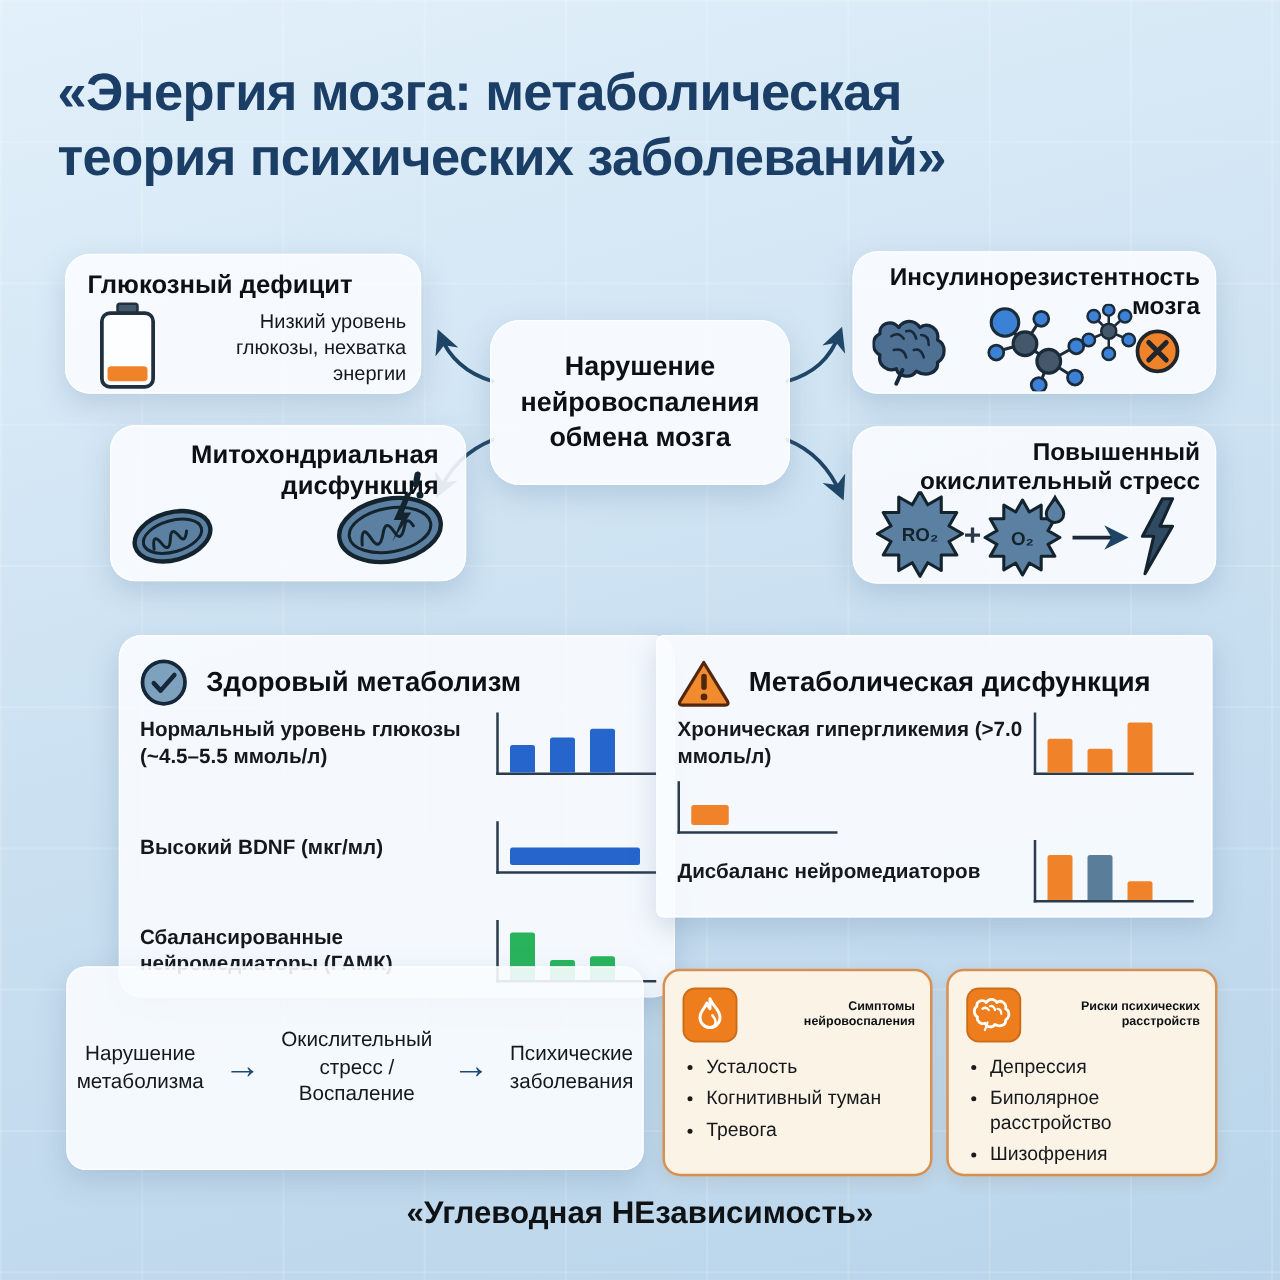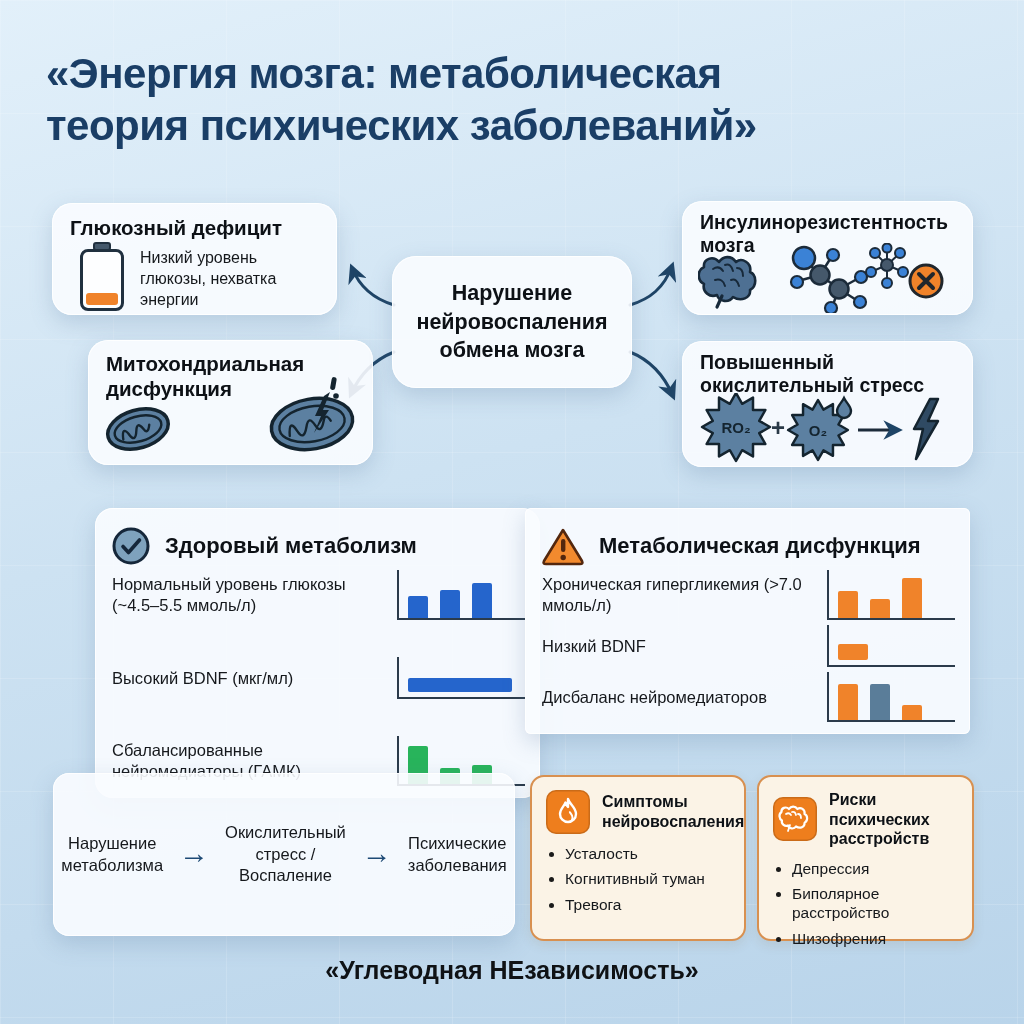--- a/index.html
+++ b/index.html
@@ -7,54 +7,54 @@
     font-family:"Liberation Sans", sans-serif;color:#15181c;
     background:linear-gradient(165deg,#e2f0fa 0%,#cde2f2 45%,#b9d4ea 100%);}
   .page::before{content:"";position:absolute;inset:0;pointer-events:none;
     background-image:linear-gradient(rgba(255,255,255,.28) 1.5px,transparent 1.5px),
       linear-gradient(90deg,rgba(255,255,255,.28) 1.5px,transparent 1.5px);
     background-size:113px 113px;opacity:.55;}
   .title{position:absolute;left:46px;top:48px;width:930px;font-size:42px;line-height:1.24;
     font-weight:bold;color:#1a3e66;letter-spacing:-.5px;}
   .card{position:absolute;background:rgba(249,252,255,.9);border-radius:20px;
     box-shadow:0 8px 22px rgba(90,125,160,.25), inset 0 0 0 1px rgba(255,255,255,.85);}
-  .card h3{margin:0;font-size:20.5px;line-height:1.2;color:#0d1116;}
+  .card h3{margin:0;font-size:20.5px;line-height:1.2;color:#0d1116;text-align:right;}
   .abs{position:absolute;}
   
   .battery{position:absolute;left:28px;top:46px;width:38px;height:56px;border:3.5px solid #20303f;
     border-radius:8px;background:#fdfeff;}
   .battery::before{content:"";position:absolute;top:-10px;left:50%;transform:translateX(-50%);
     width:14px;height:5px;background:#44586b;border:2.5px solid #20303f;border-radius:3px;}
   .battery::after{content:"";position:absolute;left:3px;right:3px;bottom:3px;height:12px;
     background:#f0832a;border-radius:3px;}
-  .desc{position:absolute;left:88px;top:44px;width:185px;font-size:16px;line-height:1.32;}
+  .desc{position:absolute;left:88px;top:44px;width:185px;font-size:16px;line-height:1.32;text-align:right;}
   
   .center-card{display:flex;align-items:center;justify-content:center;text-align:center;
     font-size:21.5px;font-weight:bold;line-height:1.32;color:#0d1116;padding:0 12px;box-sizing:border-box;
     border-radius:24px;}
   
   .metab-head{position:absolute;left:16px;top:18px;display:flex;align-items:center;gap:14px;}
   .metab-head h3{font-size:22px;}
   .metab-rows{position:absolute;left:17px;right:15px;top:62px;bottom:12px;display:flex;
     flex-direction:column;justify-content:space-between;}
   .metab-row{display:flex;align-items:center;justify-content:space-between;}
-  .metab-label{width:285px;font-size:16.5px;line-height:1.27;}
+  .metab-label{width:285px;font-size:16.5px;line-height:1.27;font-weight:bold;}
   .mini{width:128px;height:50px;border-left:2.5px solid #2b3b4b;border-bottom:2.5px solid #2b3b4b;
     box-sizing:border-box;display:flex;align-items:flex-end;gap:12px;padding:0 9px;}
   .mini .bar{width:20px;border-radius:2px 2px 0 0;}
   .mini .hb{border-radius:2px;margin-bottom:5px;}
   .mini.short{height:42px;}
   
   .cascade{display:flex;align-items:center;justify-content:center;gap:16px;height:100%;padding:0 16px;box-sizing:border-box;}
   .cascade-step{font-size:16.5px;line-height:1.3;text-align:center;}
   .cascade-arrow{font-size:30px;font-weight:bold;color:#1d4a75;margin-top:-4px;}
   
   .cream{background:#fbf3e6;border:2px solid #d89050;border-radius:14px;box-shadow:0 4px 12px rgba(120,90,40,.12);}
   .cream-head{display:flex;align-items:center;gap:12px;padding:13px 12px 0 14px;}
-  .cream-head h3{font-size:16px;line-height:1.22;}
+  .cream-head h3{font-size:10px;line-height:1.22;}
   .badge{flex:0 0 auto;width:44px;height:44px;border-radius:10px;background:#ee7e1d;
     display:flex;align-items:center;justify-content:center;box-shadow:inset 0 0 0 1.5px rgba(0,0,0,.15);}
   .cream ul{margin:10px 0 0;padding-left:33px;}
   .cream li{font-size:15.5px;line-height:1.25;margin-bottom:6px;}
   .cream li::marker{color:#1a1a1a;}
   .footer{position:absolute;left:0;top:956px;width:100%;text-align:center;font-size:25px;
     font-weight:bold;color:#0f1215;}
   svg text{font-family:"Liberation Sans",sans-serif;}
 </style>
 </head>
@@ -229,21 +229,20 @@
     <div class="metab-rows">
       <div class="metab-row">
         <div class="metab-label">Хроническая гипергликемия (&gt;7.0 ммоль/л)</div>
         <div class="mini">
             <div class="bar" style="height: 27px; background: rgb(240, 131, 42);"></div>
             <div class="bar" style="height: 19px; background: rgb(240, 131, 42);"></div>
             <div class="bar" style="height: 40px; background: rgb(240, 131, 42);"></div>
           </div>
       </div>
       <div class="metab-row">
-        <div class="metab-label">Низкий BDNF</div>
         <div class="mini short">
             <div class="hb" style="width: 30px; height: 16px; background: rgb(240, 131, 42);"></div>
           </div>
       </div>
       <div class="metab-row">
         <div class="metab-label">Дисбаланс нейромедиаторов</div>
         <div class="mini">
             <div class="bar" style="height: 36px; background: rgb(240, 131, 42);"></div>
             <div class="bar" style="height: 36px; background: rgb(90, 125, 153);"></div>
             <div class="bar" style="height: 15px; background: rgb(240, 131, 42);"></div>

